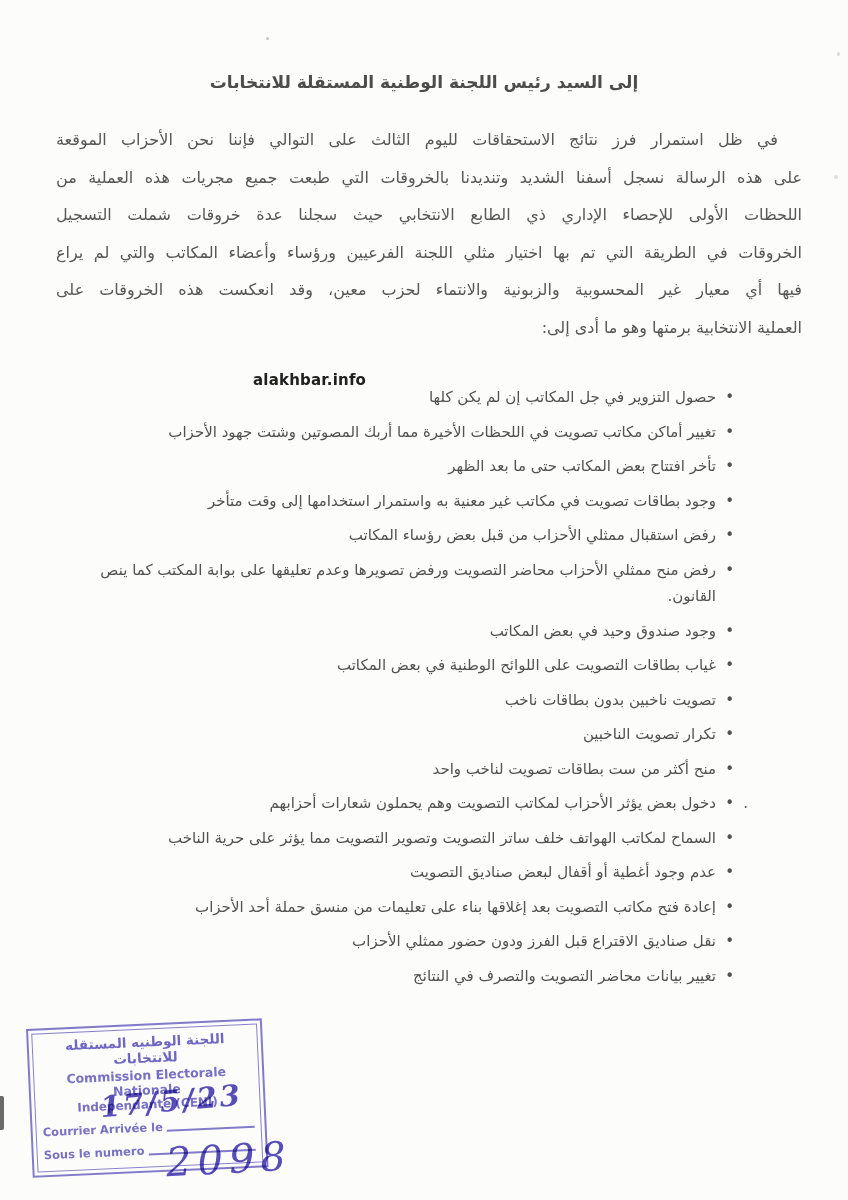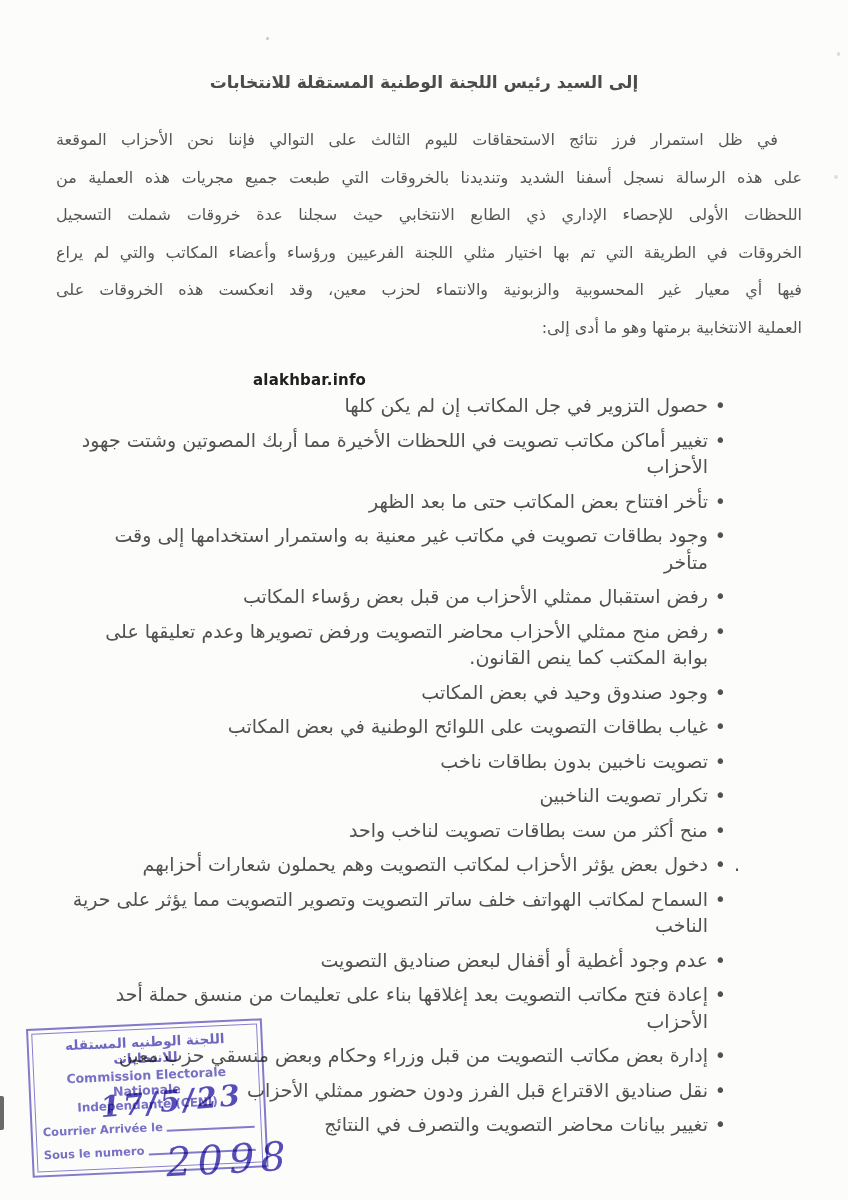--- a/index.html
+++ b/index.html
@@ -29,22 +29,22 @@
   
   .watermark {
     position:absolute; top:337px; left:253px;
     direction:ltr; font-size:15px; font-weight:bold; color:#202020;
     letter-spacing:.2px;
     margin-top:34px;
   }
   
   .bullet-list {
     position:absolute; top:384px; right:112px; left:58px;
-    margin:8px; padding:0; list-style:none;
-    font-size:19px; color:#515151;
+    margin:0; padding:0; list-style:none;
+    font-size:15px; color:#515151;
   }
   .bullet-list li {
     position:relative; padding-right:20px;
     line-height:26.5px; margin-bottom:8px; text-align:right;
   }
   .bullet-list li::before {
     content:"•"; position:absolute; right:2px; top:0; color:#515151;
   }
   .bullet-list li.period-prefix::after {
     content:"."; position:absolute; right:-12px; top:0; color:#515151;
@@ -110,21 +110,20 @@
     <li>رفض منح ممثلي الأحزاب محاضر التصويت ورفض تصويرها وعدم تعليقها على بوابة المكتب كما ينص القانون.</li>
     <li>وجود صندوق وحيد في بعض المكاتب</li>
     <li>غياب بطاقات التصويت على اللوائح الوطنية في بعض المكاتب</li>
     <li>تصويت ناخبين بدون بطاقات ناخب</li>
     <li>تكرار تصويت الناخبين</li>
     <li>منح أكثر من ست بطاقات تصويت لناخب واحد</li>
     <li class="period-prefix">دخول بعض يؤثر الأحزاب لمكاتب التصويت وهم يحملون شعارات أحزابهم</li>
     <li>السماح لمكاتب الهواتف خلف ساتر التصويت وتصوير التصويت مما يؤثر على حرية الناخب</li>
     <li>عدم وجود أغطية أو أقفال لبعض صناديق التصويت</li>
     <li>إعادة فتح مكاتب التصويت بعد إغلاقها بناء على تعليمات من منسق حملة أحد الأحزاب</li>
-    <li>إدارة بعض مكاتب التصويت من قبل وزراء وحكام وبعض منسقي حزب معين</li>
     <li>نقل صناديق الاقتراع قبل الفرز ودون حضور ممثلي الأحزاب</li>
     <li>تغيير بيانات محاضر التصويت والتصرف في النتائج</li>
   </ul>
 
   <div class="stamp">
     <div class="stamp-box">
       <div class="stamp-inner">
         <div class="stamp-ar">اللجنة الوطنيه المستقله للانتخابات</div>
         <div class="stamp-fr1">Commission Electorale Nationale</div>
         <div class="stamp-fr2">Independante (CENI)</div>

